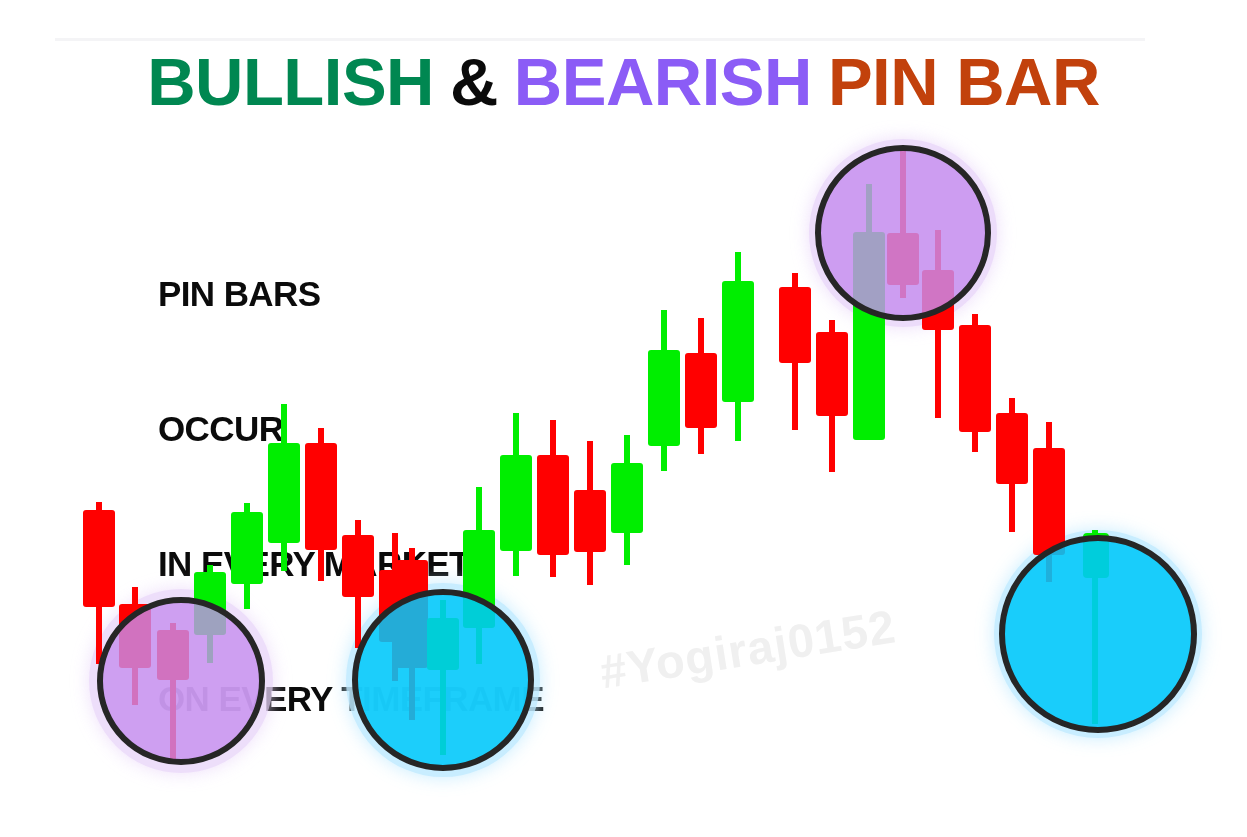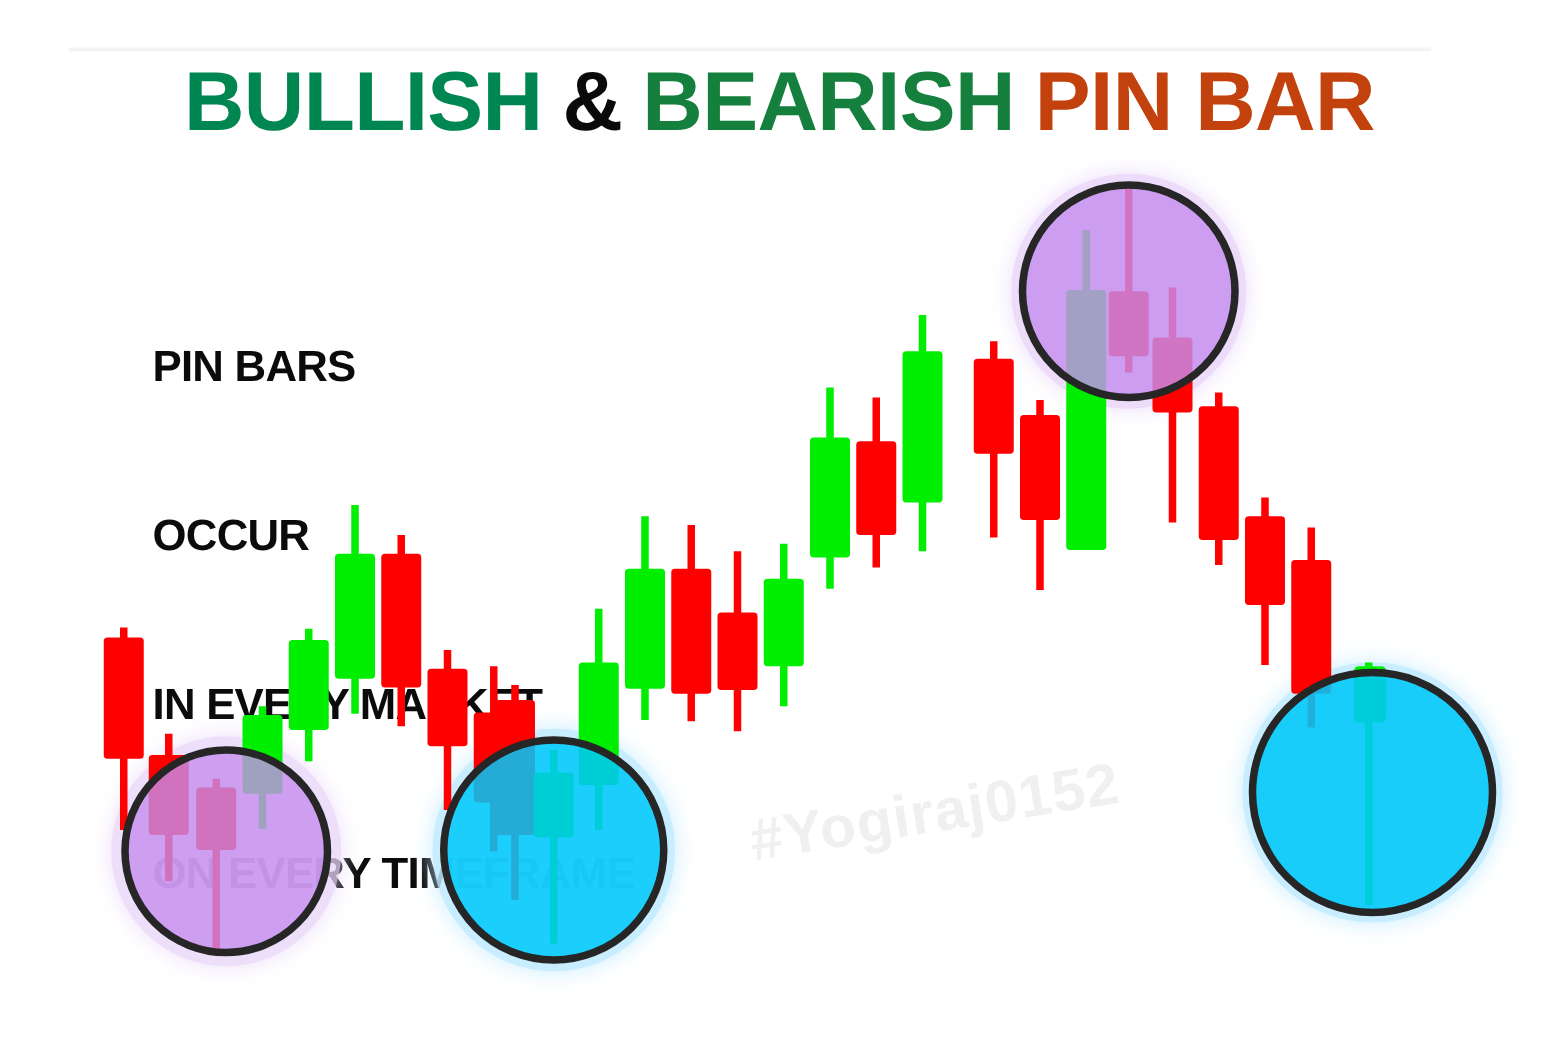--- a/index.html
+++ b/index.html
@@ -39,36 +39,36 @@
     white-space: nowrap;
     font-family: "Liberation Sans", sans-serif;
   }
   #title .w {
     display: inline-block;
     text-align: right;
   }
   #title .sp { display: inline-block; width: 16px; }
   .t-bullish { color: #008751; }
   .t-amp     { color: #0a0a0a; }
-  .t-bearish { color: #15803d; }
+  .t-bearish { color: #8b5cf6; }
   .t-pinbar  { color: #c2410c; }
 
   #tagline {
     position: absolute;
     left: 122px;
     top: 181px;
     font-size: 35px;
     font-weight: 700;
     line-height: 45px;
     color: #0b0b0b;
     letter-spacing: -0.6px;
     white-space: pre;
     font-family: "Liberation Sans", sans-serif;
   }
-  #tagline div { height: 45px; }
+  #tagline div { height: 45px; margin-left: 36px; }
 
   #chart-svg {
     position: absolute;
     left: 0;
     top: 0;
   }
   #watermark {
     position: absolute;
     left: 596px;
     top: 645px;

